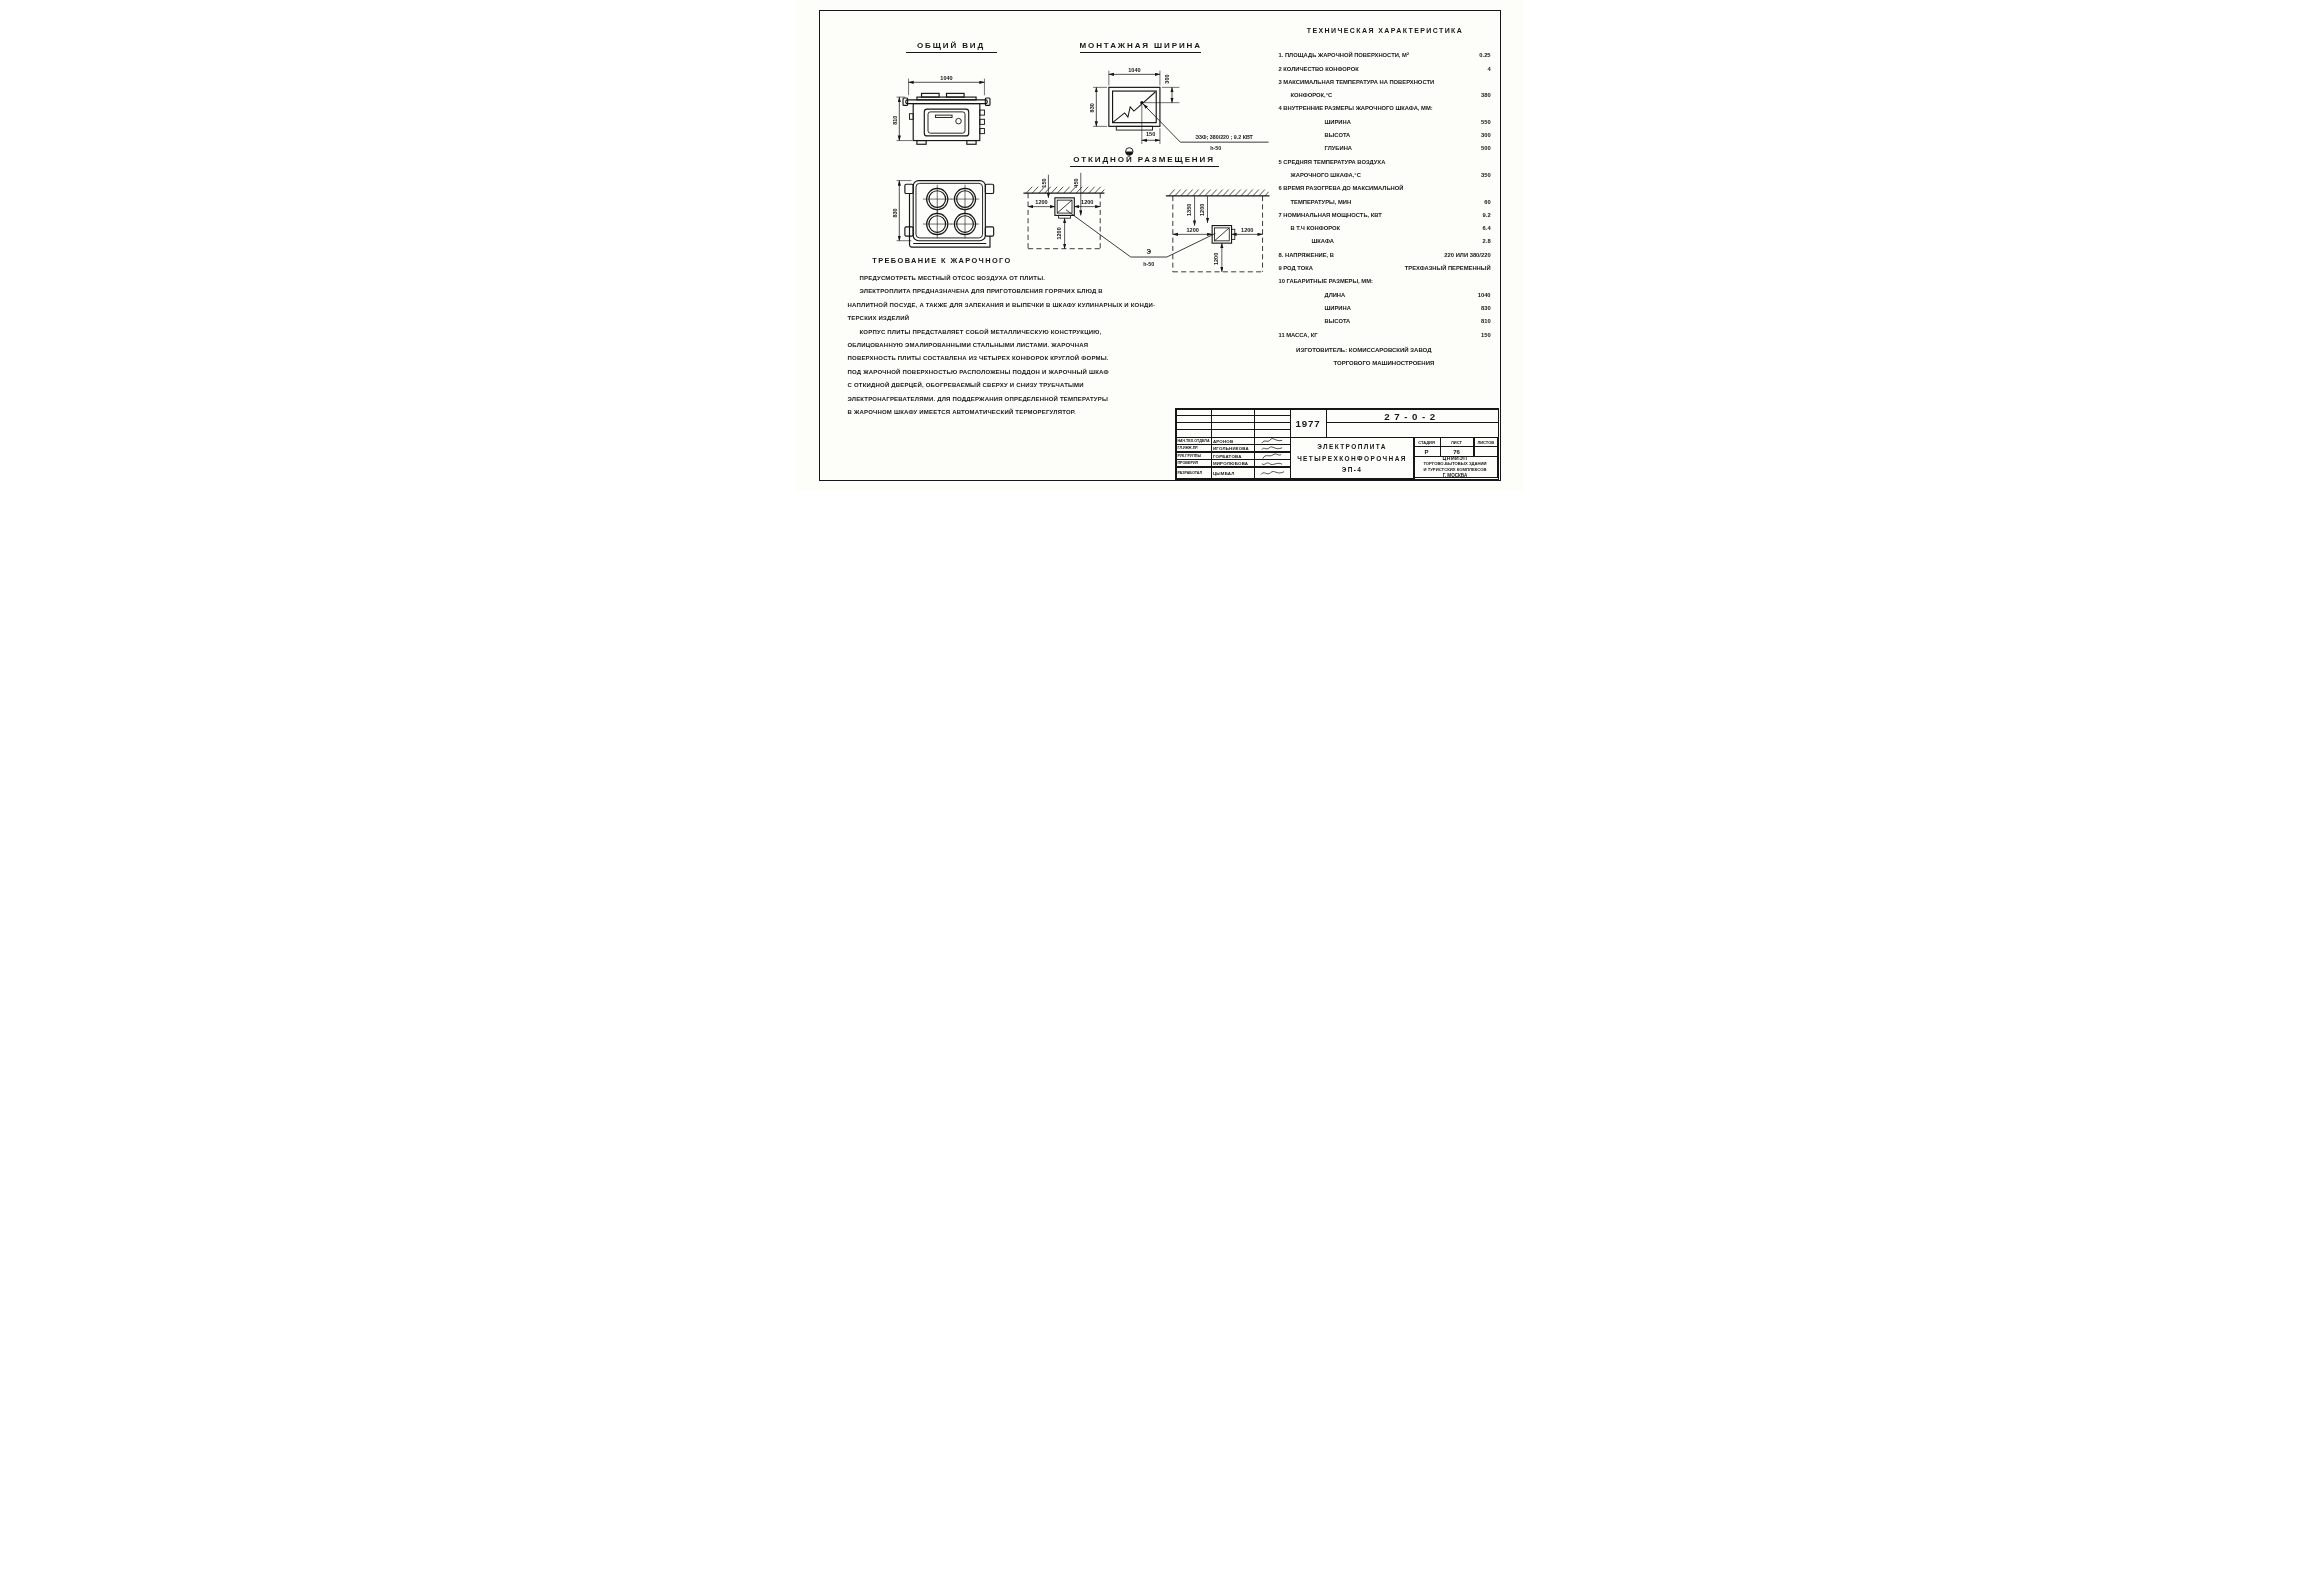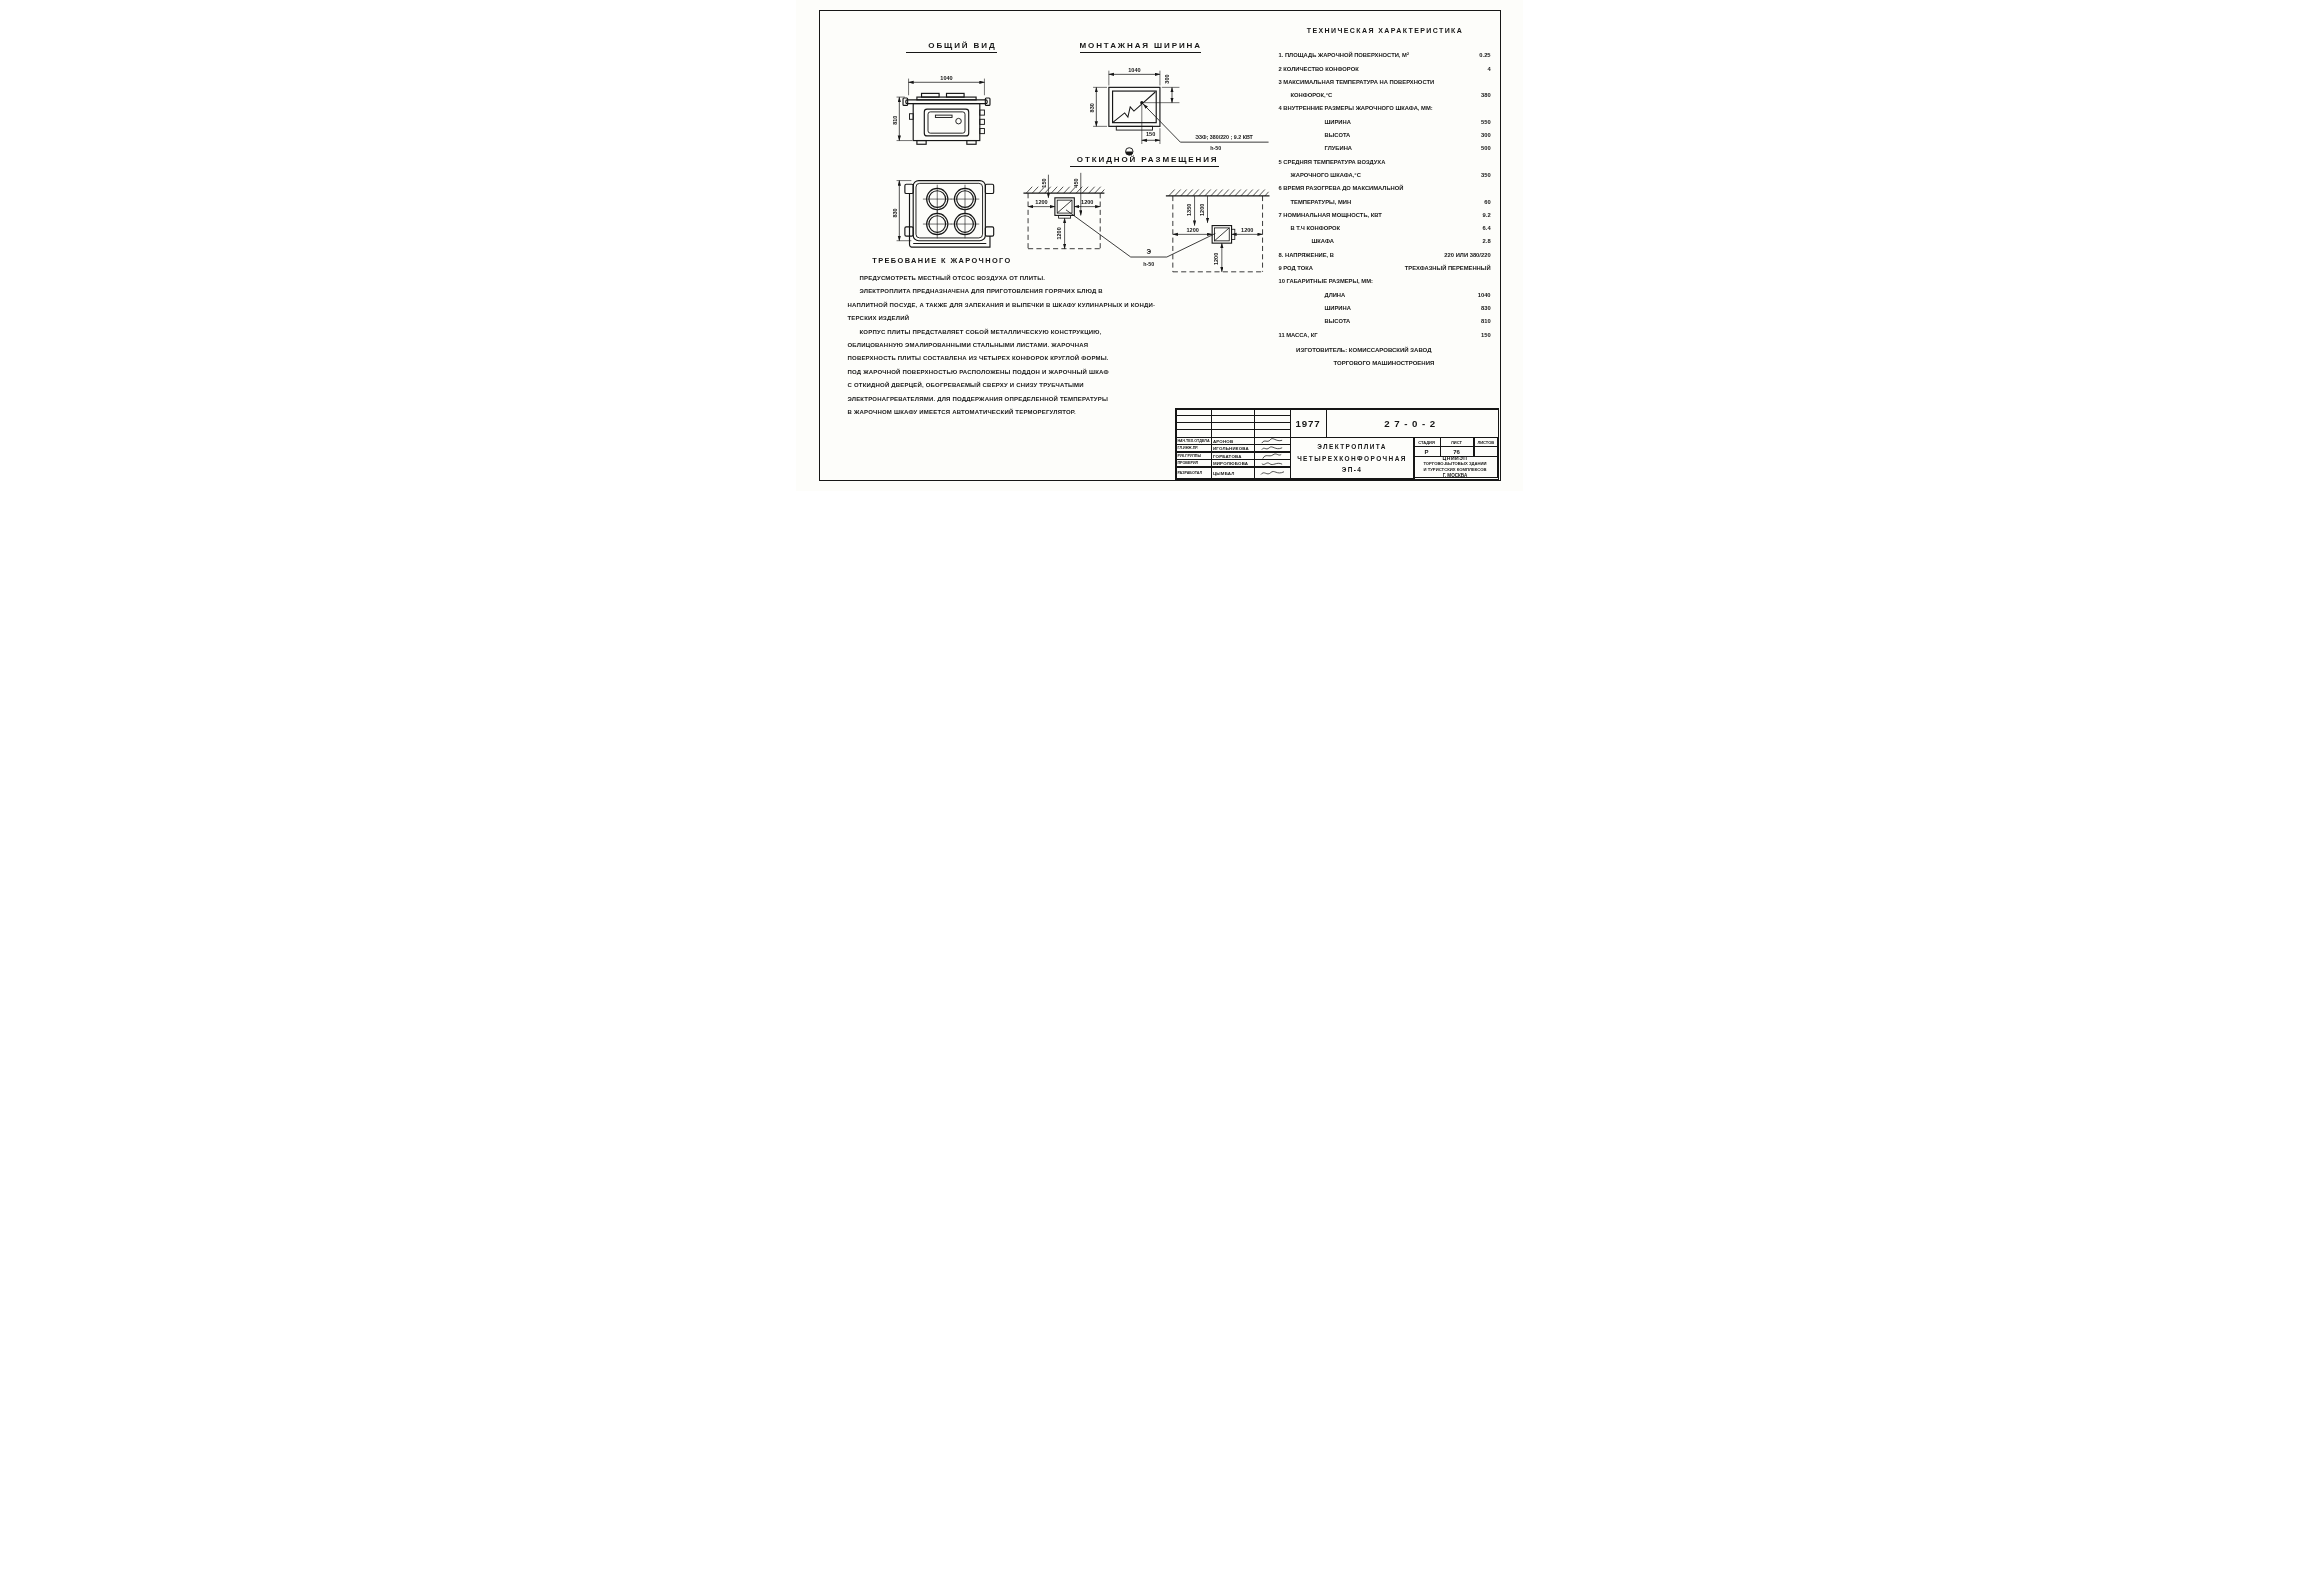--- a/index.html
+++ b/index.html
@@ -5,21 +5,21 @@
   html,body{margin:0;padding:0;background:#ffffff;}
   .sheet{
     position:relative;width:727px;height:491px;margin:0 auto;
     background:#fdfdfa;color:#161616;
     font-family:"Liberation Sans",sans-serif;font-weight:700;
     overflow:hidden;
   }
   .frame{position:absolute;left:23px;top:9.7px;width:680px;height:469px;border:1.4px solid #161616;}
   .abs{position:absolute;}
   .sec-title{
-    font-size:8px;letter-spacing:1.9px;text-align:right;
+    font-size:8px;letter-spacing:1.9px;text-align:center;
     border-bottom:1.4px solid #161616;padding-bottom:1.9px;white-space:nowrap;
   }
   .plain-title{font-size:7.4px;letter-spacing:1.4px;white-space:nowrap;}
   
   .req{font-size:6px;letter-spacing:0.2px;line-height:13.4px;white-space:nowrap;}
   .req .pind{text-indent:12px;}
   
   .tech{width:214px;font-size:5.8px;}
   .tech-title{font-size:7px;letter-spacing:1.4px;text-align:center;white-space:nowrap;}
   .trow{display:flex;height:13.3px;align-items:flex-end;white-space:nowrap;}
@@ -395,21 +395,21 @@
     </div>
     <div class="cell staff-role" style="left:0;top:58px;width:36px;height:12px;">РАЗРАБОТАЛ</div>
     <div class="cell staff-name" style="left:35px;top:58px;width:44px;height:12px;">ЦЫМБАЛ</div>
     <div class="cell staff-sig" style="left:78px;top:58px;width:37px;height:12px;">
       <svg width="27" height="8.3" viewBox="0 0 58 18">
           <path class="ln" d="M4,12 C11,2 17,16 25,8 S38,14 54,6" stroke-width="1.6"></path>
         </svg>
     </div>
 
     <div class="cell year" style="left:114px;top:0;width:37px;height:29px;">1977</div>
-    <div class="cell doc" style="left:150px;top:0;width:173px;height:29px;">27-0-2</div>
+    <div class="cell doc" style="left:150px;top:0;width:173px;height:14px;">27-0-2</div>
 
     <div class="cell product" style="left:114px;top:28px;width:125px;height:42px;">
       <div>ЭЛЕКТРОПЛИТА</div>
       <div>ЧЕТЫРЕХКОНФОРОЧНАЯ</div>
       <div>ЭП-4</div>
     </div>
 
     <div class="cell stage-h" style="left:237px;top:28px;width:28px;height:10.2px;">СТАДИЯ</div>
     <div class="cell stage-h" style="left:264px;top:28px;width:34px;height:10.2px;">ЛИСТ</div>
     <div class="cell stage-h" style="left:298px;top:28px;width:24.6px;height:10.2px;">ЛИСТОВ</div>

